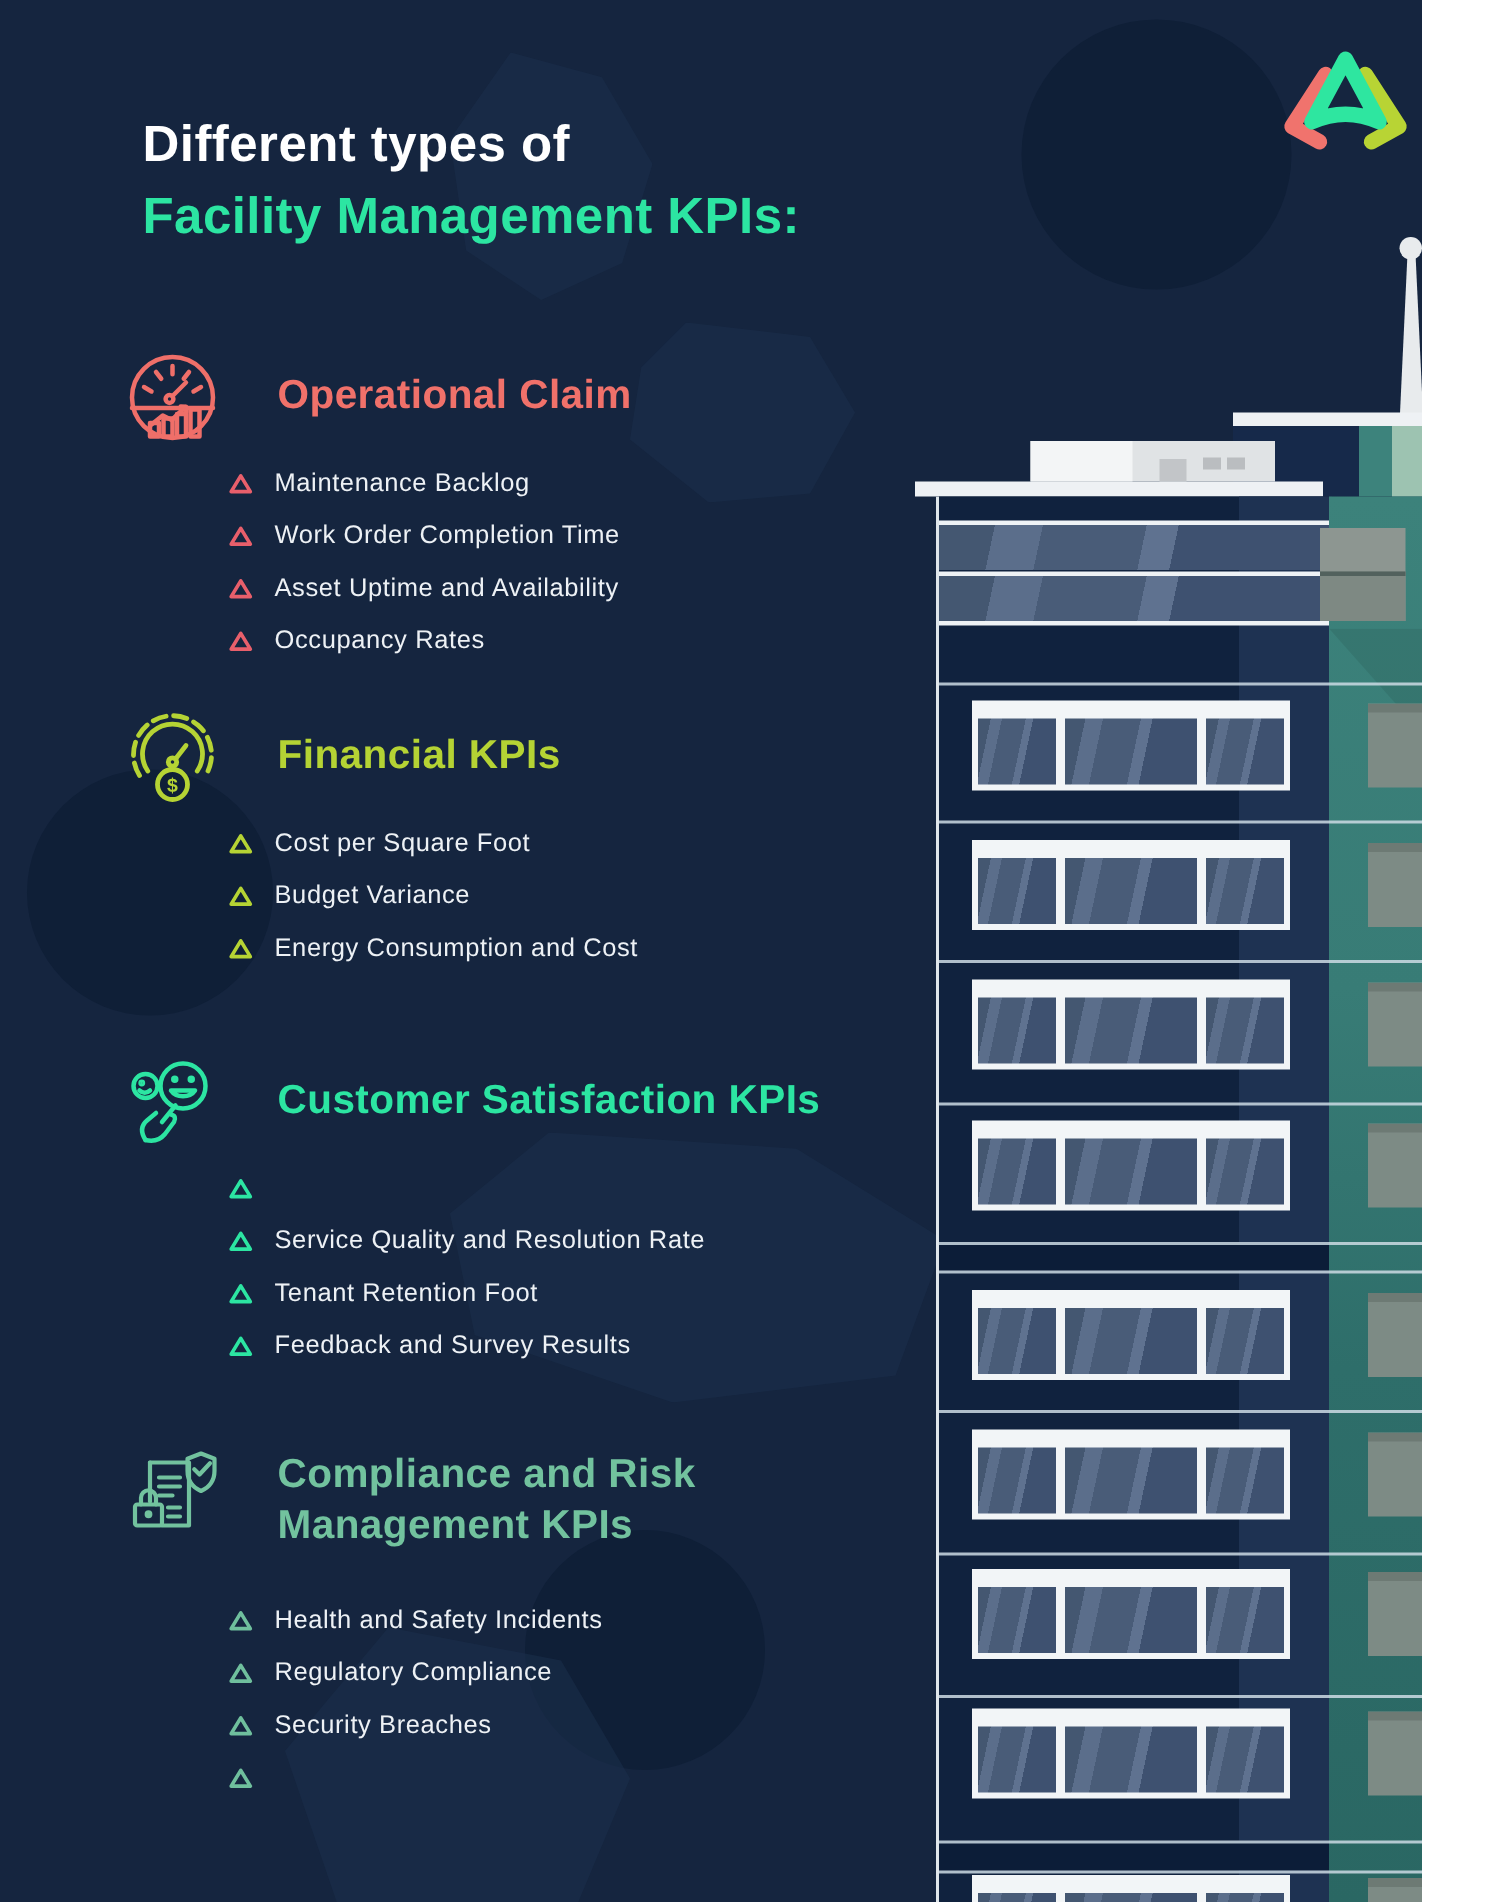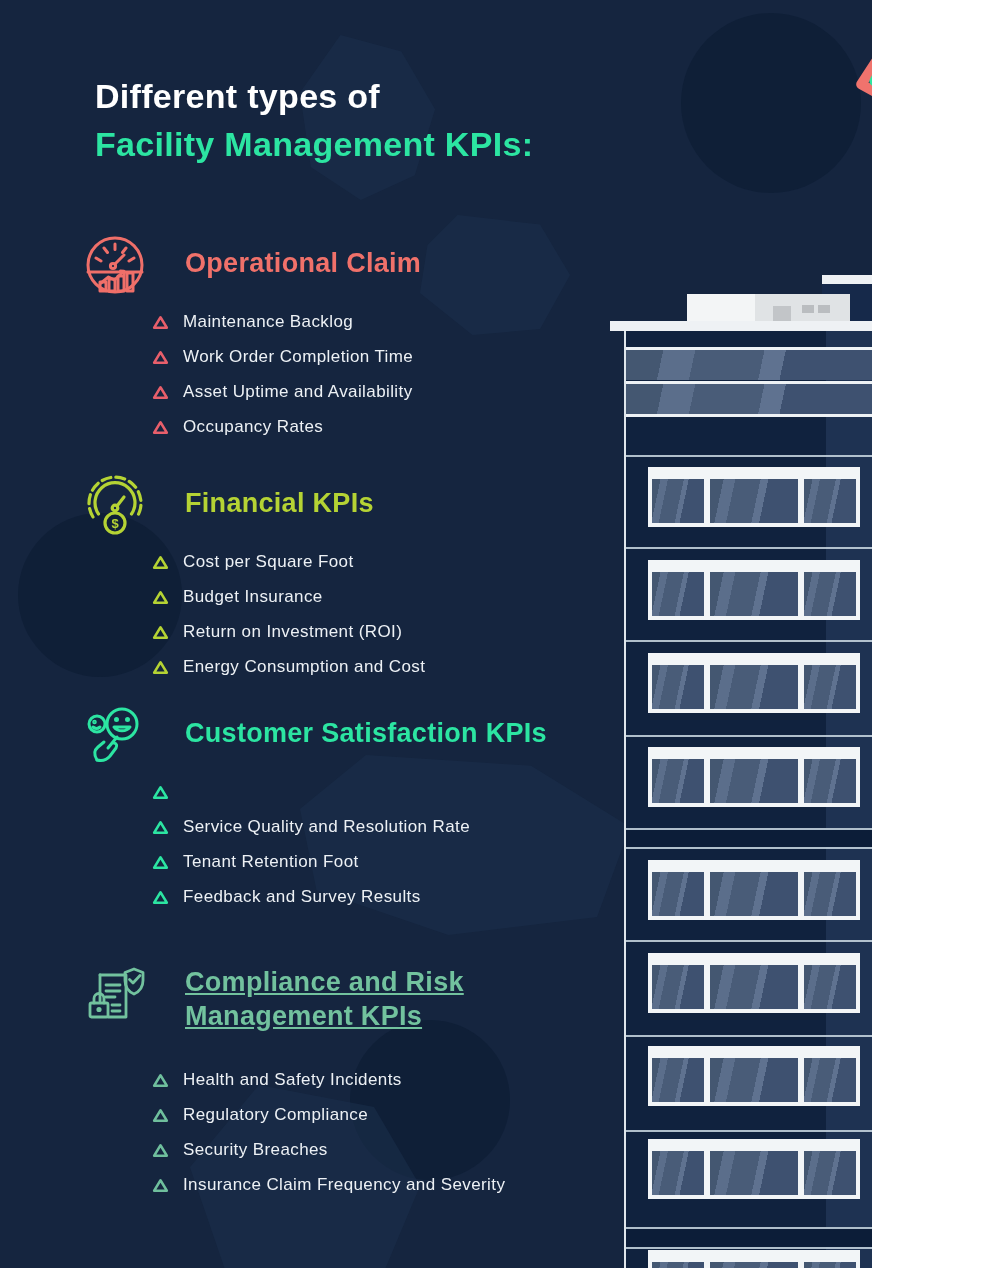--- a/index.html
+++ b/index.html
@@ -1,38 +1,38 @@
 <!DOCTYPE html>
 <html><head>
 <meta charset="utf-8">
 <style>
   html,body{margin:0;padding:0;}
   #page{
-    position:relative; width:872px; height:1268px; overflow:hidden;
+    position:relative; width:948px; height:1268px; overflow:hidden;
     background:#15253f;
     font-family:"Liberation Sans", sans-serif;
     -webkit-font-smoothing:antialiased;
   }
   
   .decor{position:absolute;}
   .circ{border-radius:50%;}
   .c-dark{background:#0f1f37;}
   .blob{background:#1c2f4d; opacity:.55;}
   
   .title{position:absolute; left:95px; top:72px; font-weight:bold; font-size:34px; line-height:48px; letter-spacing:.3px;}
   .title .l1{color:#ffffff;}
   .title .l2{color:#2ce5a2;}
   
   .logo{position:absolute; left:846px; top:28px; width:102px; height:80px;}
   
   .section{position:absolute; left:82px; width:520px; display:flex; gap:37px; align-items:flex-start;}
   .icon-box{width:66px; height:66px; flex:none;}
   .sec-content{flex:1;}
   .sec-heading{font-weight:bold; font-size:27px; line-height:34px; letter-spacing:.3px; margin:14px 0 0 0;}
-  .sec-4 .sec-heading{margin-top:2px; max-width:330px;text-decoration:underline;}
+  .sec-4 .sec-heading{margin-top:2px; max-width:330px;}
   .kpi-list{list-style:none; margin:31px 0 0 -33px; padding:0;}
   .sec-4 .kpi-list{margin-top:36px;}
   .kpi-item{display:flex; align-items:center; gap:14px; margin-bottom:13px; height:22px;
             color:#edf1f5; font-size:17px; letter-spacing:.4px;}
   .bullet{flex:none; width:17px; height:15px;}
   .bullet svg{display:block;}
   .hd-operational{color:#f0716a;} .hd-financial{color:#b5d334;}
   .hd-customer{color:#2ce5a2;}   .hd-compliance{color:#72c29e;}
   
   .bpart{position:absolute;}
@@ -308,29 +308,21 @@
               </svg>
             </span>
           <span>Cost per Square Foot</span>
           </li>
         <li class="kpi-item">
           <span class="bullet">
               <svg width="17" height="15" viewBox="0 0 18 16">
                 <path d="M9 2.4 L15.8 13.6 H2.2 Z" fill="none" stroke="#b5d334" stroke-width="2.6" stroke-linejoin="round"></path>
               </svg>
             </span>
-          <span>Budget Insurance</span>
-          </li>
-        <li class="kpi-item">
-          <span class="bullet">
-              <svg width="17" height="15" viewBox="0 0 18 16">
-                <path d="M9 2.4 L15.8 13.6 H2.2 Z" fill="none" stroke="#b5d334" stroke-width="2.6" stroke-linejoin="round"></path>
-              </svg>
-            </span>
-          <span>Return on Investment (ROI)</span>
+          <span>Budget Variance</span>
           </li>
         <li class="kpi-item">
           <span class="bullet">
               <svg width="17" height="15" viewBox="0 0 18 16">
                 <path d="M9 2.4 L15.8 13.6 H2.2 Z" fill="none" stroke="#b5d334" stroke-width="2.6" stroke-linejoin="round"></path>
               </svg>
             </span>
           <span>Energy Consumption and Cost</span>
           </li>
       </ul>
@@ -429,19 +421,18 @@
               </svg>
             </span>
           <span>Security Breaches</span>
           </li>
         <li class="kpi-item">
           <span class="bullet">
               <svg width="17" height="15" viewBox="0 0 18 16">
                 <path d="M9 2.4 L15.8 13.6 H2.2 Z" fill="none" stroke="#6fbf9d" stroke-width="2.6" stroke-linejoin="round"></path>
               </svg>
             </span>
-          <span>Insurance Claim Frequency and Severity</span>
           </li>
       </ul>
     </div>
   </div>
 
 </div>
 
 </body></html>

